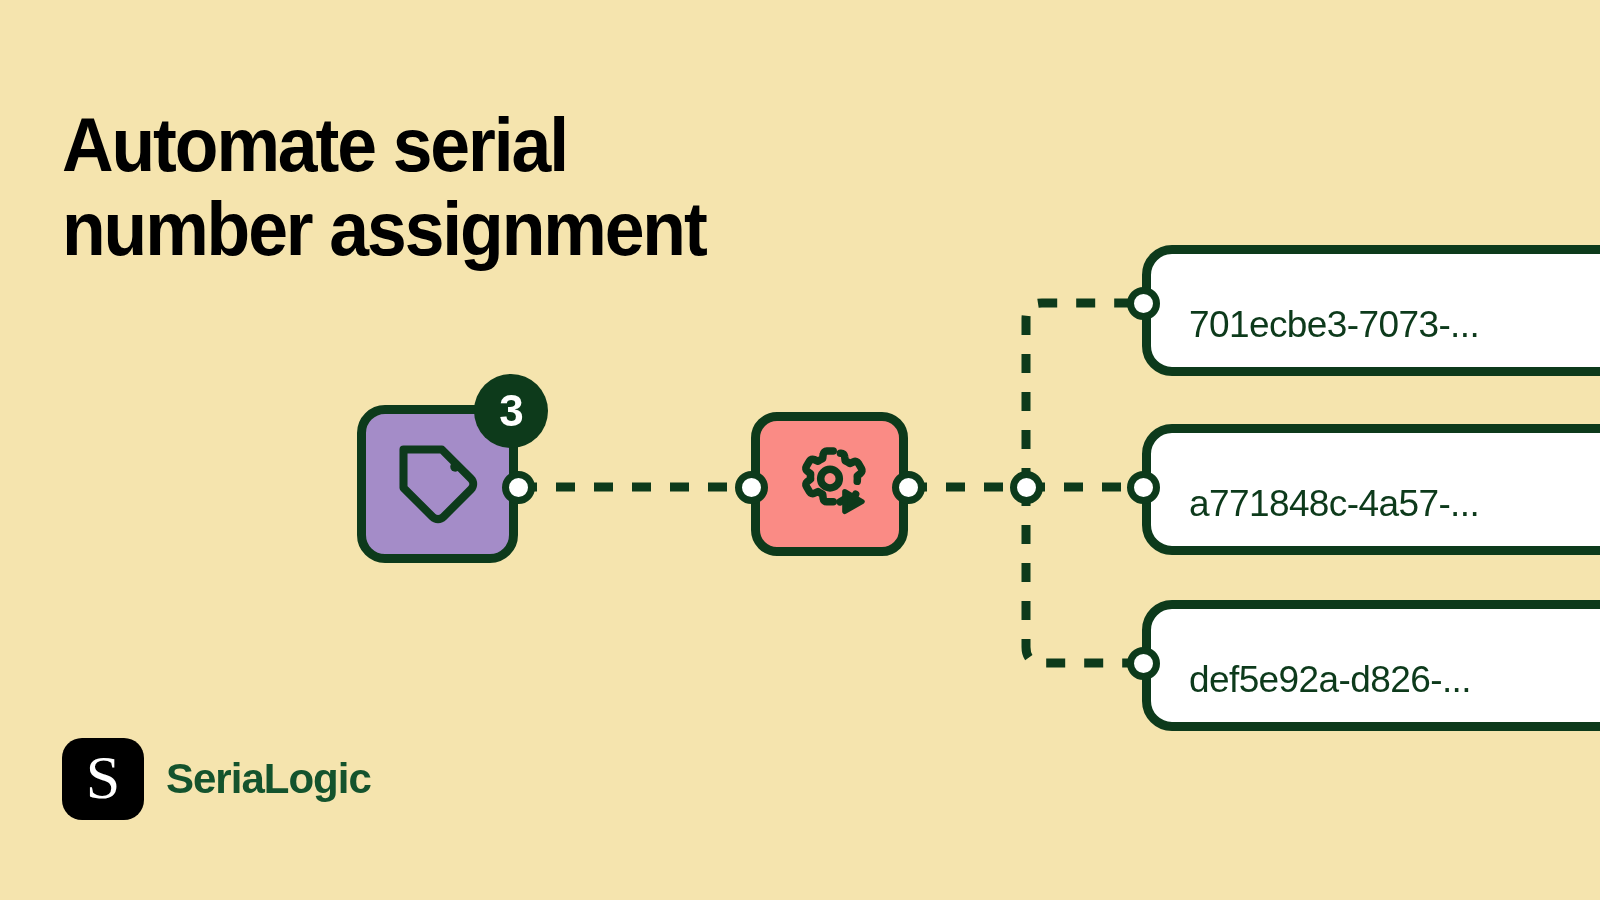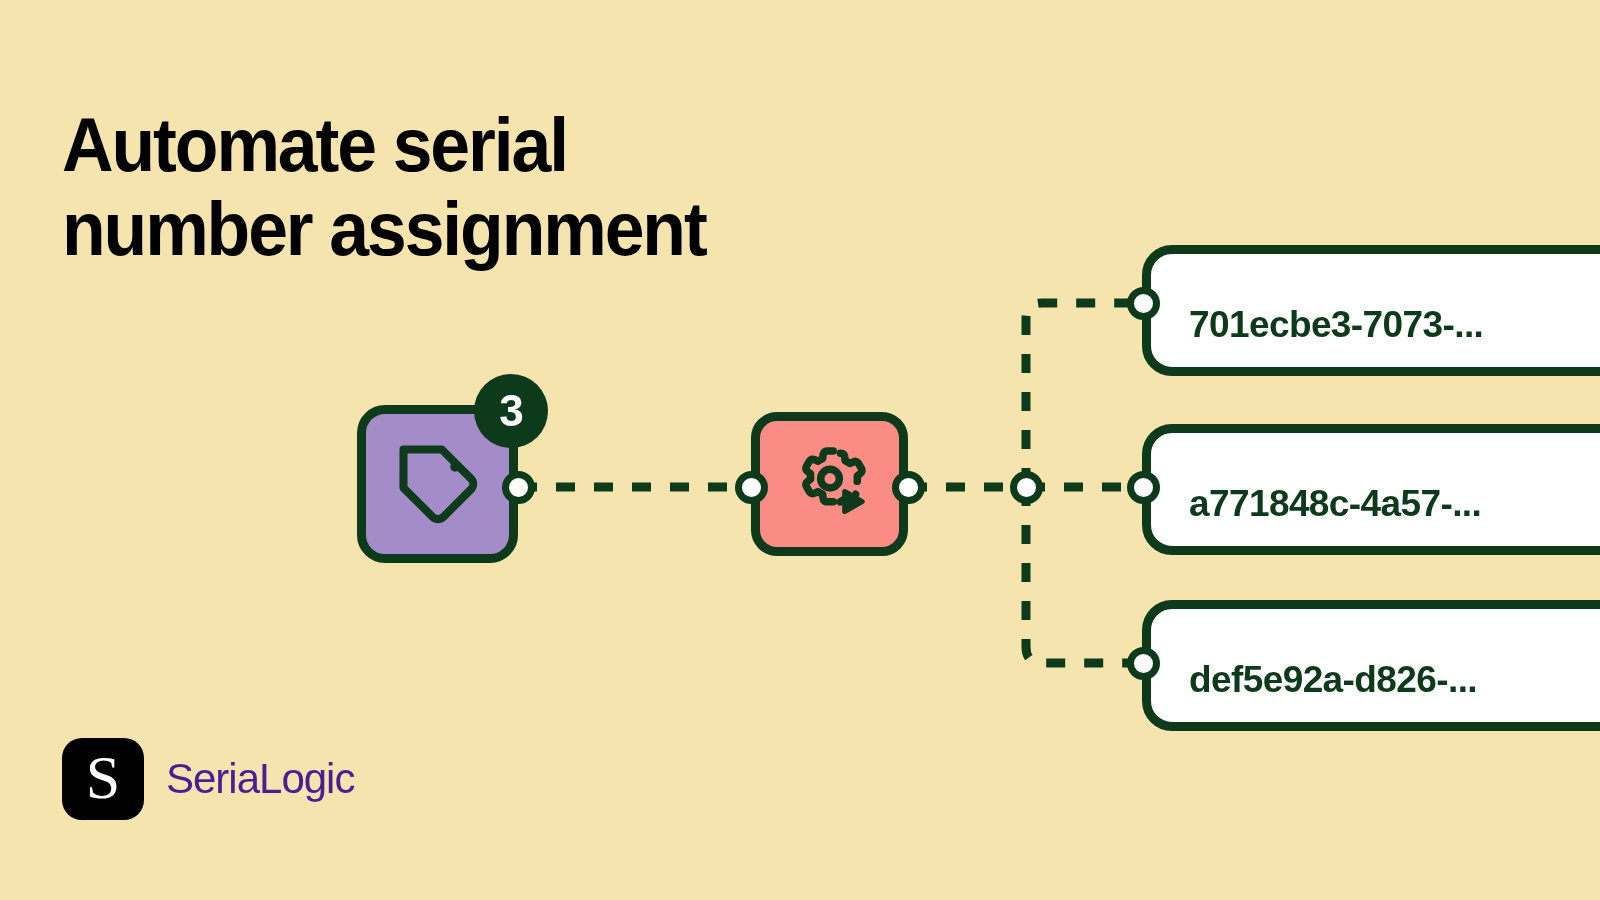--- a/index.html
+++ b/index.html
@@ -104,21 +104,21 @@
     background: #ffffff;
     border: 9px solid #0d3a1b;
     border-radius: 30px;
     display: flex;
     align-items: center;
     padding-left: 38px;
   }
   .card-label {
     color: #0d3a1b;
     font-size: 37px;
-    font-weight: 700;
+    font-weight: 400;
     letter-spacing: -0.6px;
     white-space: nowrap;
     margin-top: 28px;
   }
   .card-1 { top: 245px; }
   .card-2 { top: 424px; }
   .card-3 { top: 600px; }
 
   
   .port {
@@ -159,23 +159,23 @@
     align-items: center;
     justify-content: center;
     font-family: "Liberation Serif", "DejaVu Serif", serif;
     font-size: 62px;
     font-weight: 400;
     line-height: 1;
     padding-bottom: 4px;
     box-sizing: border-box;
   }
   .brand-name {
-    color: #4c1d95;
+    color: #14532d;
     font-size: 42px;
-    font-weight: 400;
+    font-weight: 700;
     letter-spacing: -1px;
   }
 </style>
 </head>
 <body>
 
 <div id="stage">
 
   <h1 class="headline">Automate serial
 number assignment</h1>

